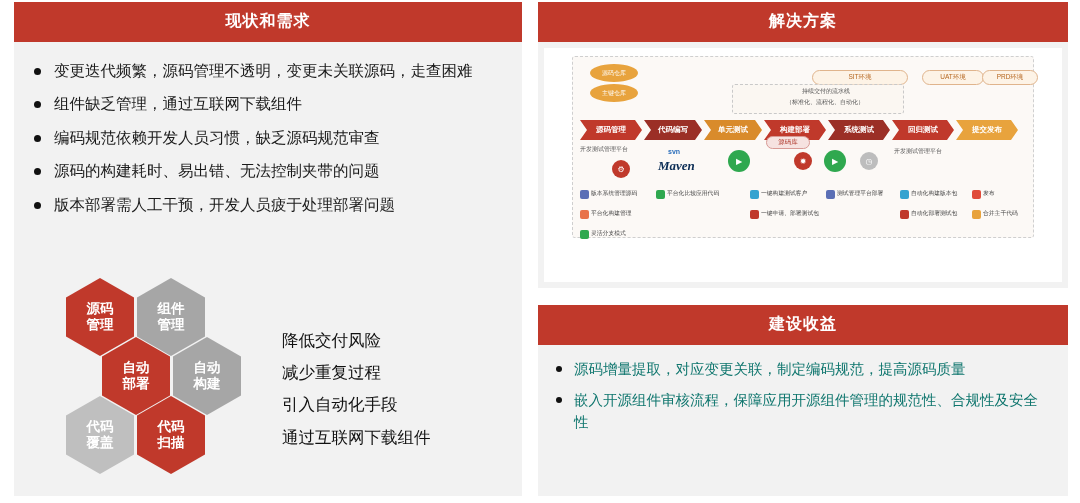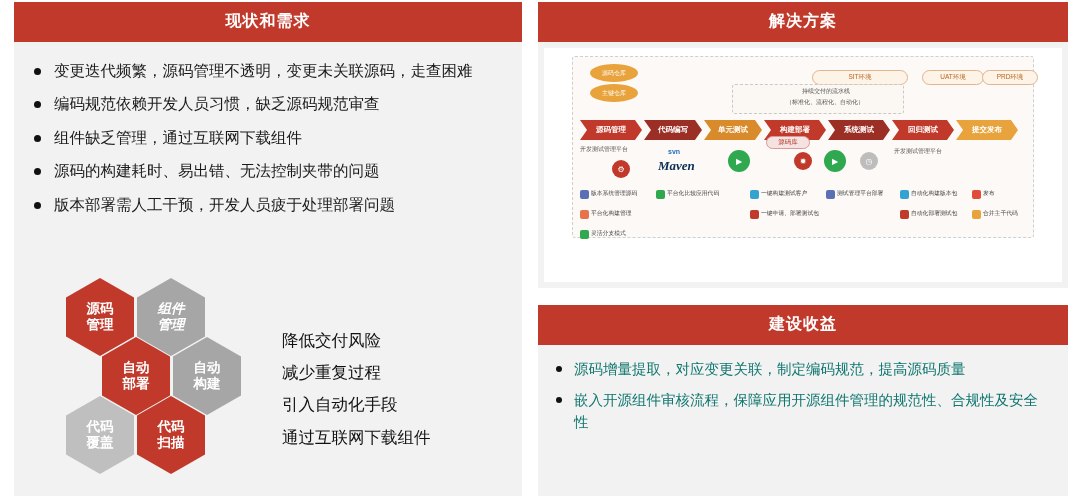--- a/index.html
+++ b/index.html
@@ -246,35 +246,35 @@
 <body>
 
 <div class="page">
 
   <div class="left-col">
     <div class="panel-title">现状和需求</div>
     <div class="panel-body left-body">
 
       <ul class="bullets">
         <li>变更迭代频繁，源码管理不透明，变更未关联源码，走查困难</li>
+        <li>组件缺乏管理，通过互联网下载组件</li>
         <li>编码规范依赖开发人员习惯，缺乏源码规范审查</li>
-        <li>组件缺乏管理，通过互联网下载组件</li>
         <li>源码的构建耗时、易出错、无法控制夹带的问题</li>
         <li>版本部署需人工干预，开发人员疲于处理部署问题</li>
       </ul>
 
       <div class="hex-area">
 
         <div class="hex hex-red" style="left:30px; top:0px;">
           <div>
             <span>源码</span>
             <span>管理</span>
           </div>
         </div>
-        <div class="hex hex-gray" style="left:101px; top:0px;font-style:italic;">
+        <div class="hex hex-gray" style="left:101px; top:0px;">
           <div>
             <span>组件</span>
             <span>管理</span>
           </div>
         </div>
 
         <div class="hex hex-red" style="left:66px; top:59px;">
           <div>
             <span>自动</span>
             <span>部署</span>

